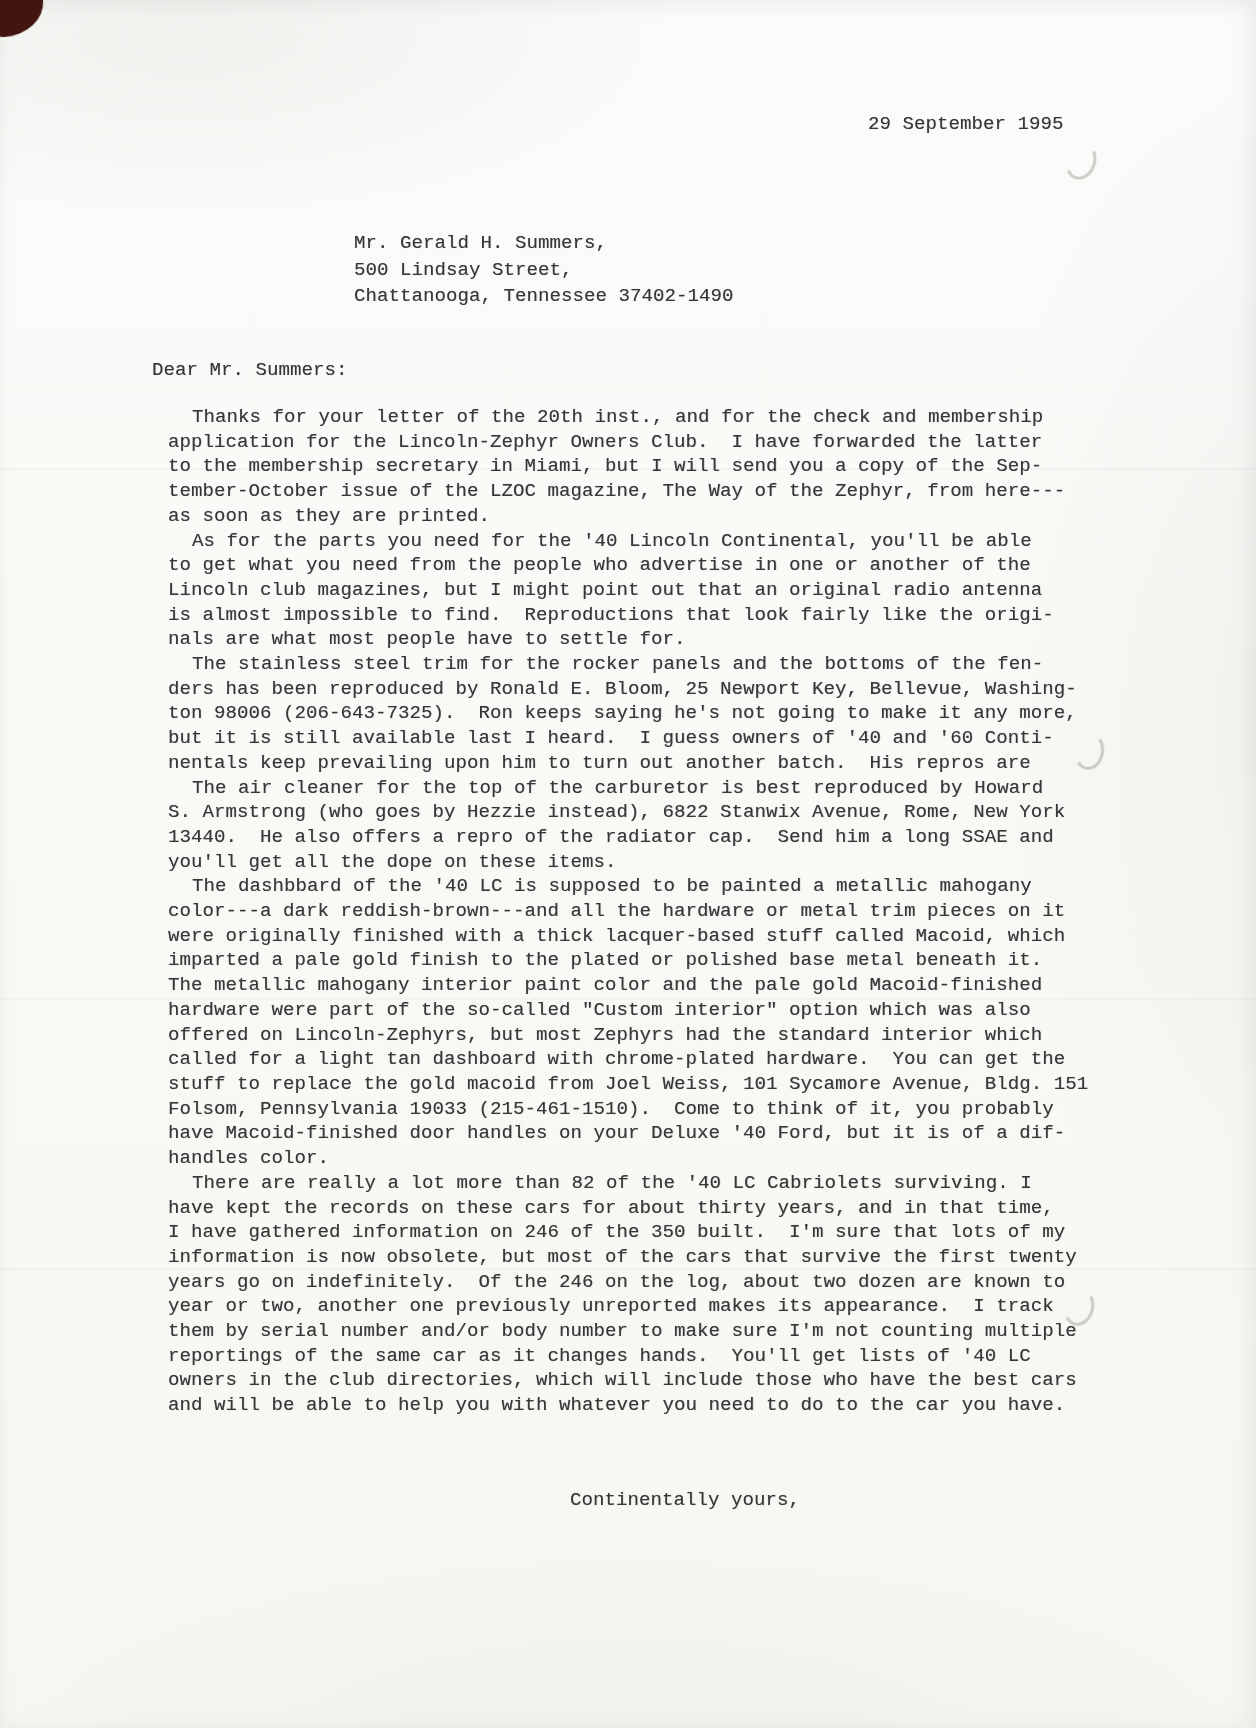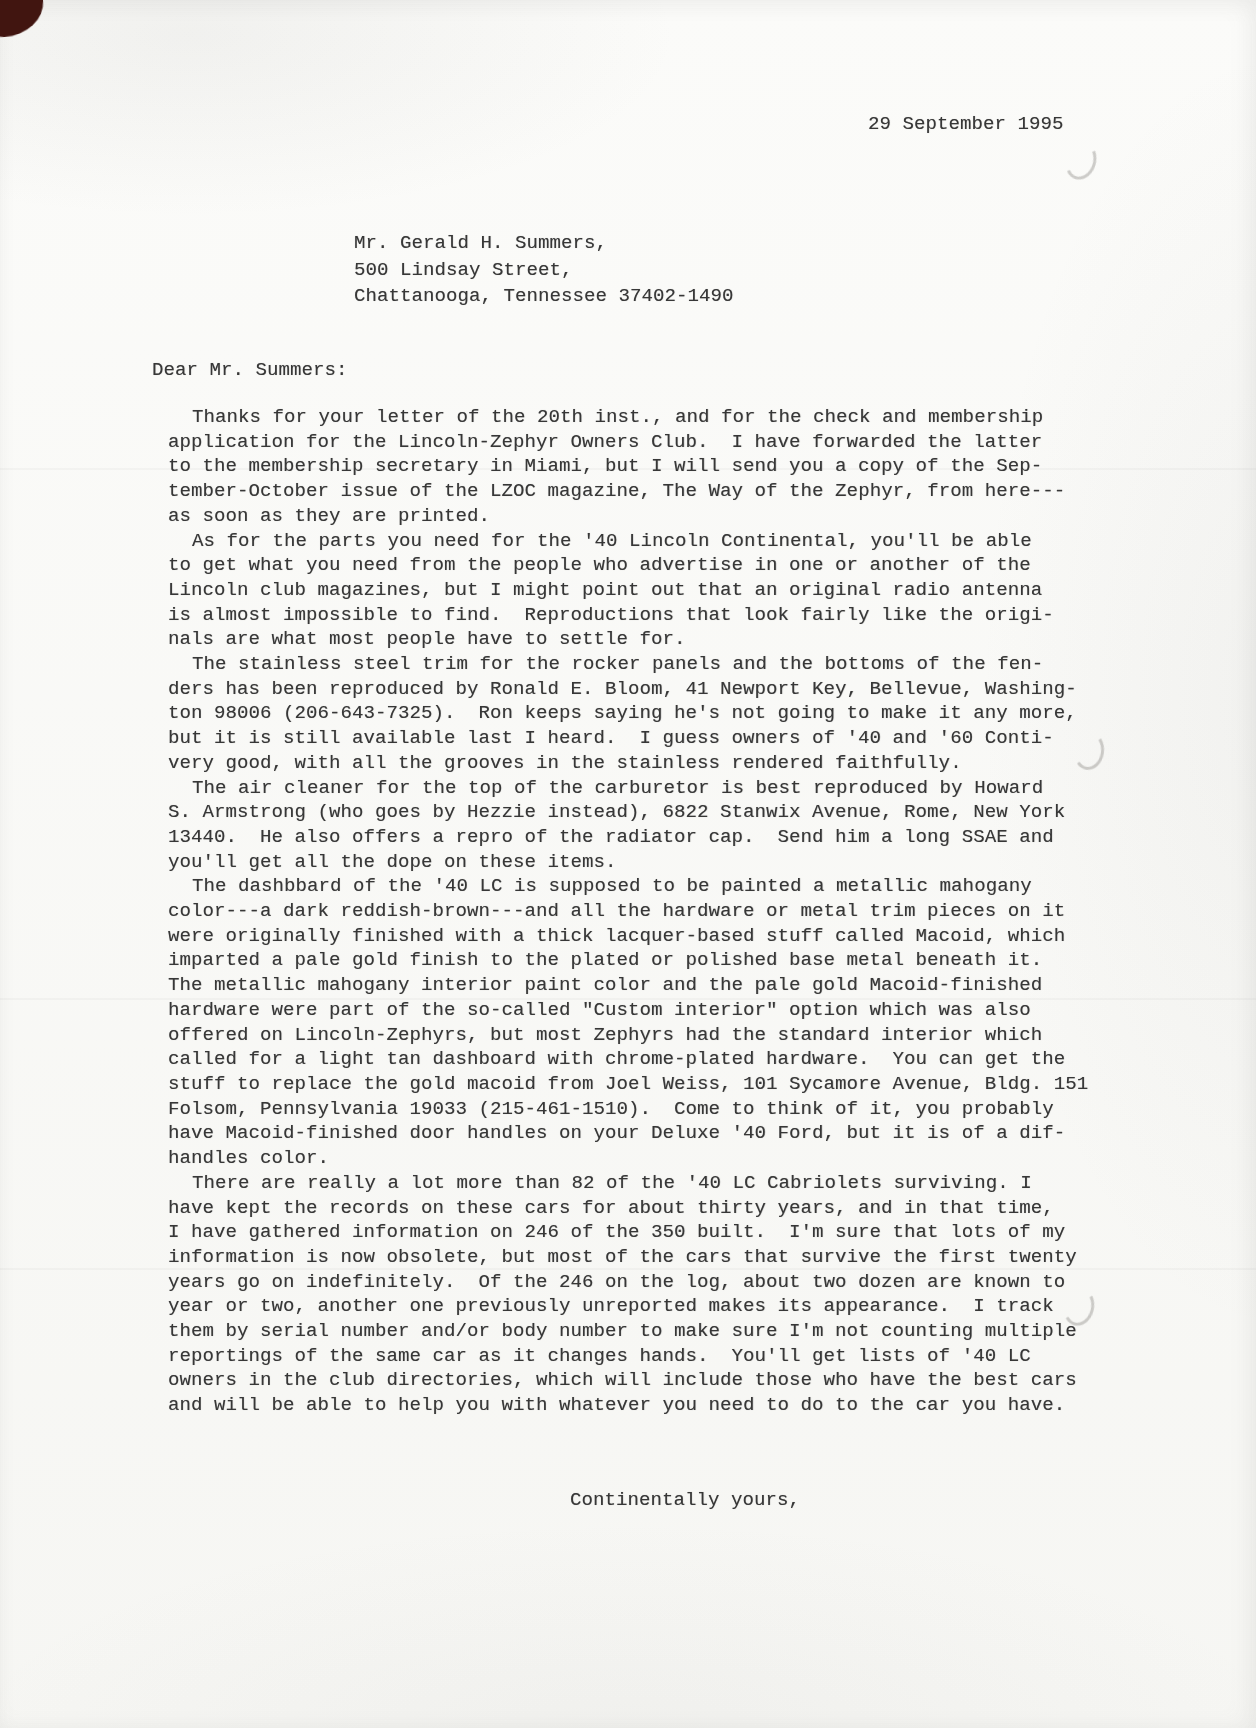--- a/index.html
+++ b/index.html
@@ -90,24 +90,24 @@
     <div class="line">application for the Lincoln-Zephyr Owners Club.  I have forwarded the latter</div>
     <div class="line">to the membership secretary in Miami, but I will send you a copy of the Sep-</div>
     <div class="line"><span>tember-October issue of the LZOC magazine, </span><span class="u">The Way of the Zephyr,</span><span> from here---</span></div>
     <div class="line">as soon as they are printed.</div>
     <div class="line indent">As for the parts you need for the '40 Lincoln Continental, you'll be able</div>
     <div class="line">to get what you need from the people who advertise in one or another of the</div>
     <div class="line">Lincoln club magazines, but I might point out that an original radio antenna</div>
     <div class="line">is almost impossible to find.  Reproductions that look fairly like the origi-</div>
     <div class="line">nals are what most people have to settle for.</div>
     <div class="line indent">The stainless steel trim for the rocker panels and the bottoms of the fen-</div>
-    <div class="line">ders has been reproduced by Ronald E. Bloom, 41 Newport Key, Bellevue, Washing-</div>
+    <div class="line">ders has been reproduced by Ronald E. Bloom, 25 Newport Key, Bellevue, Washing-</div>
     <div class="line">ton 98006 (206-643-7325).  Ron keeps saying he's not going to make it any more,</div>
     <div class="line">but it is still available last I heard.  I guess owners of '40 and '60 Conti-</div>
-    <div class="line">very good, with all the grooves in the stainless rendered faithfully.</div>
+    <div class="line">nentals keep prevailing upon him to turn out another batch.  His repros are</div>
     <div class="line indent">The air cleaner for the top of the carburetor is best reproduced by Howard</div>
     <div class="line">S. Armstrong (who goes by Hezzie instead), 6822 Stanwix Avenue, Rome, New York</div>
     <div class="line">13440.  He also offers a repro of the radiator cap.  Send him a long SSAE and</div>
     <div class="line">you'll get all the dope on these items.</div>
     <div class="line indent">The dashbbard of the '40 LC is supposed to be painted a metallic mahogany</div>
     <div class="line">color---a dark reddish-brown---and all the hardware or metal trim pieces on it</div>
     <div class="line">were originally finished with a thick lacquer-based stuff called Macoid, which</div>
     <div class="line">imparted a pale gold finish to the plated or polished base metal beneath it.</div>
     <div class="line">The metallic mahogany interior paint color and the pale gold Macoid-finished</div>
     <div class="line">hardware were part of the so-called "Custom interior" option which was also</div>

